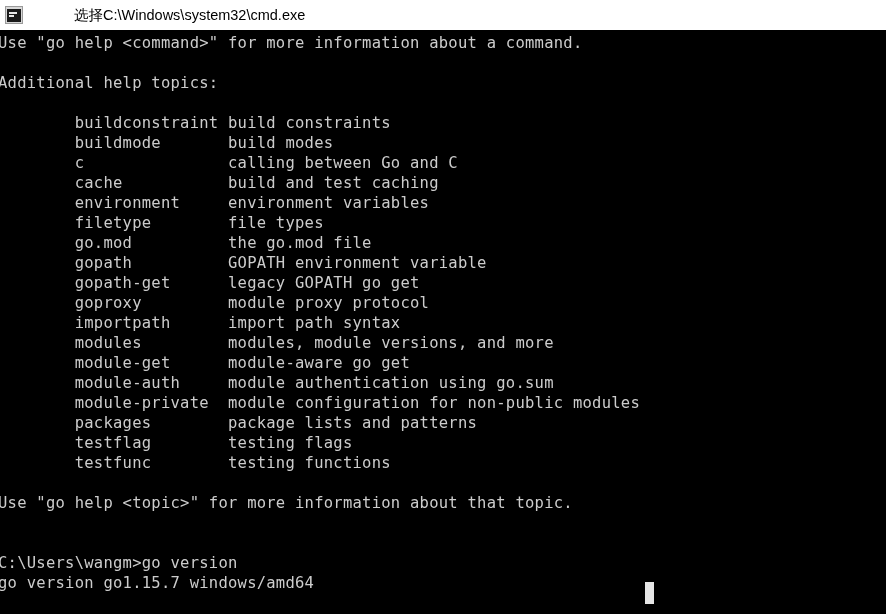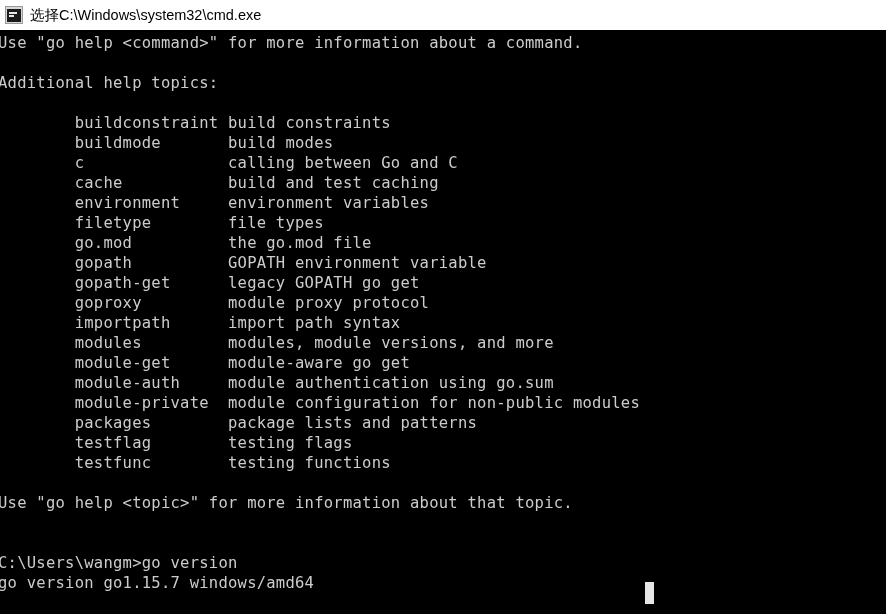--- a/index.html
+++ b/index.html
@@ -20,20 +20,21 @@
     left: 0;
     top: 0;
     width: 886px;
     height: 30px;
     background: #ffffff;
     display: flex;
     align-items: center;
     box-sizing: border-box;
     padding-left: 5px;
     overflow: hidden;
+    gap: 44px;
   }
   #app-icon {
     width: 18px;
     height: 18px;
     flex: 0 0 18px;
     position: relative;
     background: #d8d8d8;
     border: 1px solid #9a9a9a;
     box-sizing: border-box;
     margin-right: 7px;

